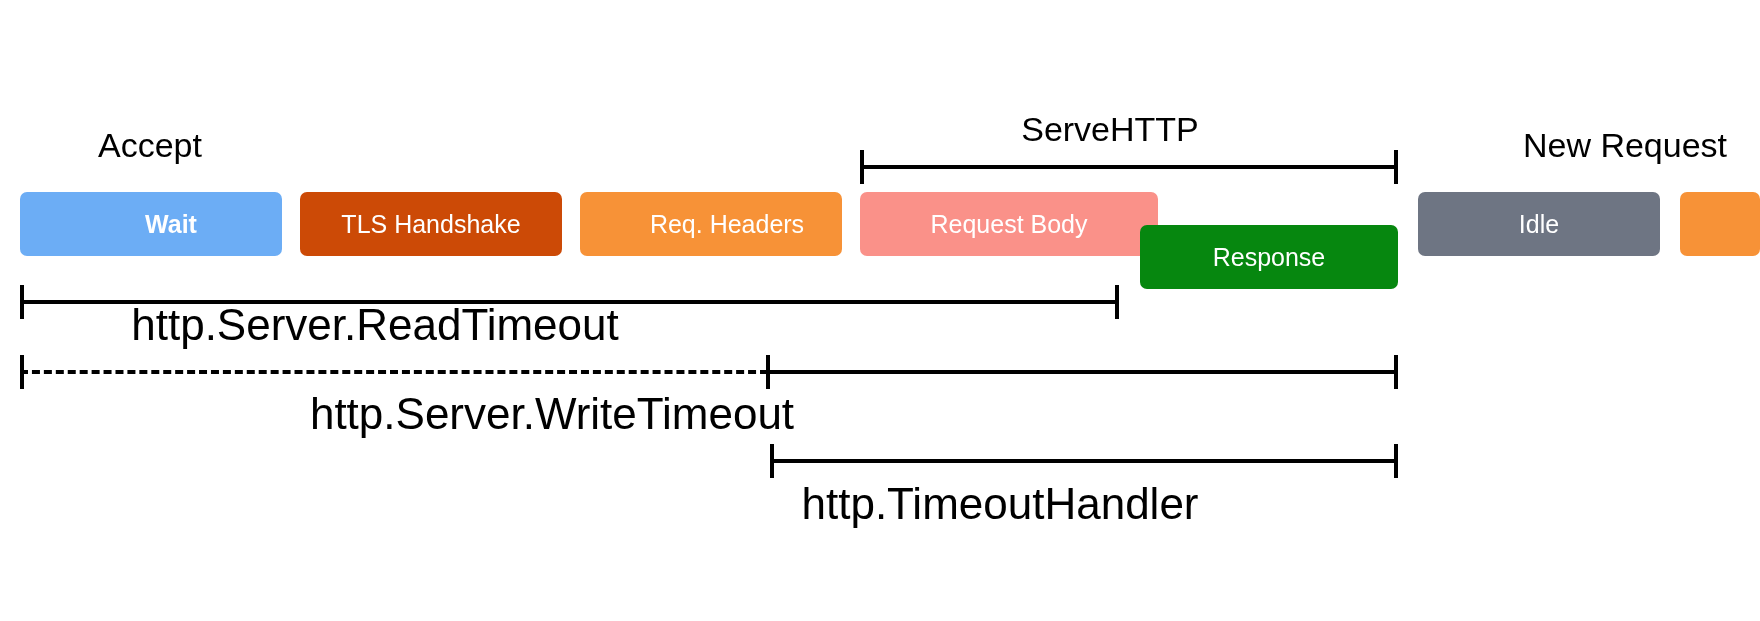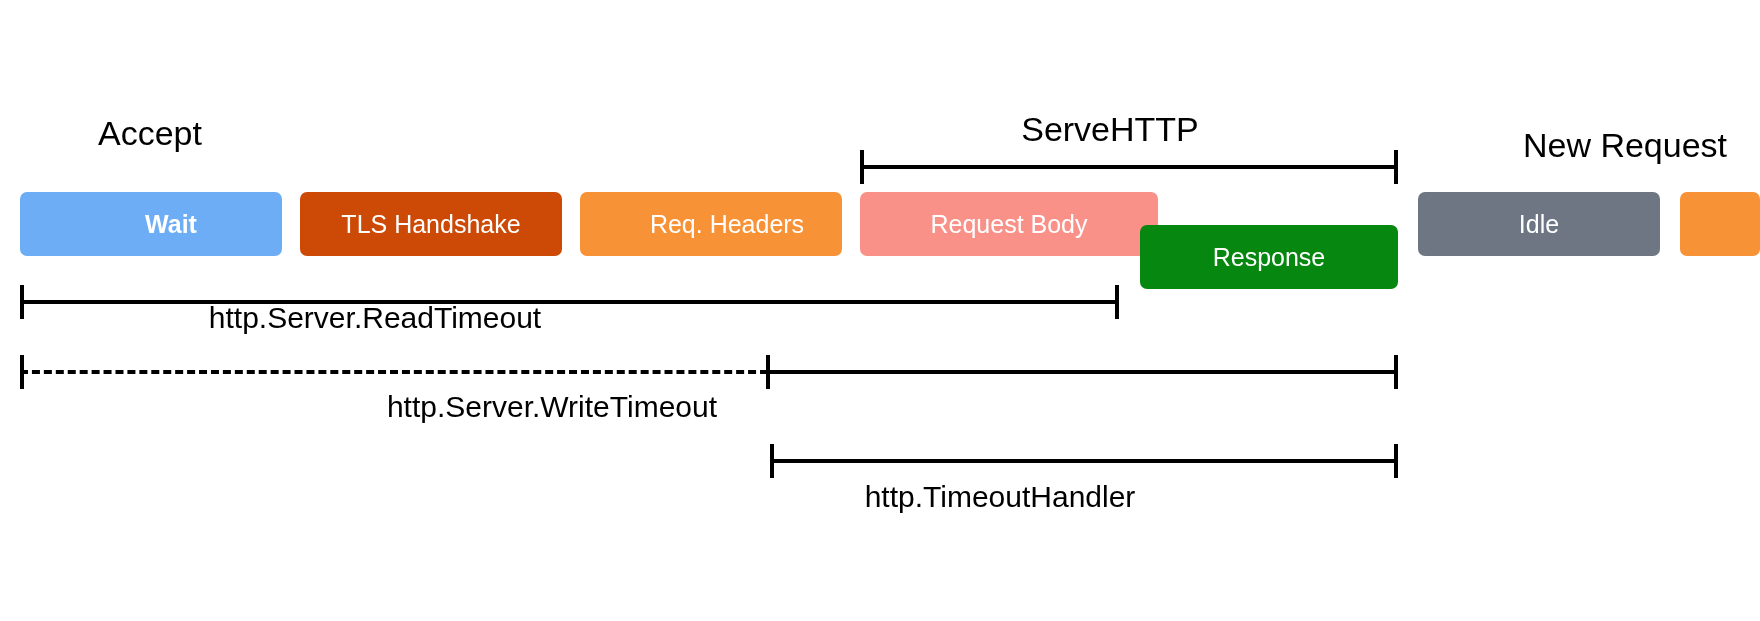--- a/index.html
+++ b/index.html
@@ -42,21 +42,21 @@
     font-size: 34px;
     line-height: 1;
     white-space: nowrap;
     color: #000000;
   }
   .group-label.center { transform: translateX(-50%); }
 
   
   .span-label {
     position: absolute;
-    font-size: 30px;
+    font-size: 44px;
     line-height: 1;
     white-space: nowrap;
     color: #000000;
   }
   .span-label.center { transform: translateX(-50%); }
 
   
   .bracket {
     position: absolute;
     height: 34px;
@@ -85,21 +85,21 @@
   }
   .bracket .cap.left  { left: 0; }
   .bracket .cap.right { right: 0; }
   .bracket .cap.mid   { }
 </style>
 </head>
 <body>
 
 <div id="diagram">
 
-  <div class="group-label center" style="left:150px; top:116px;text-align:center;">Accept</div>
+  <div class="group-label center" style="left:150px; top:128px;text-align:center;">Accept</div>
 
   <div class="group-label center" style="left:1110px; top:112px;">ServeHTTP</div>
 
   <div class="group-label center" style="left:1625px; top:128px;">New Request</div>
 
   <div class="bracket" style="left:860px; top:150px; width:538px;">
     <div class="cap left"></div>
     <div class="bar"></div>
     <div class="cap right"></div>
   </div>

